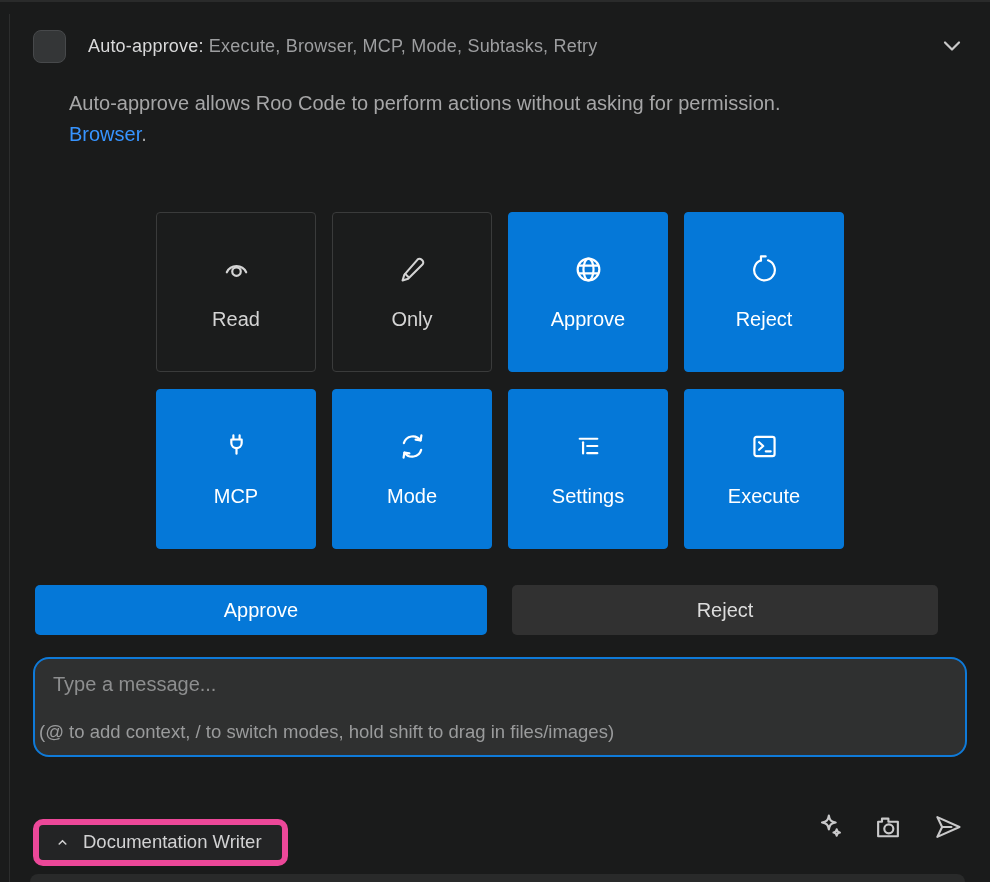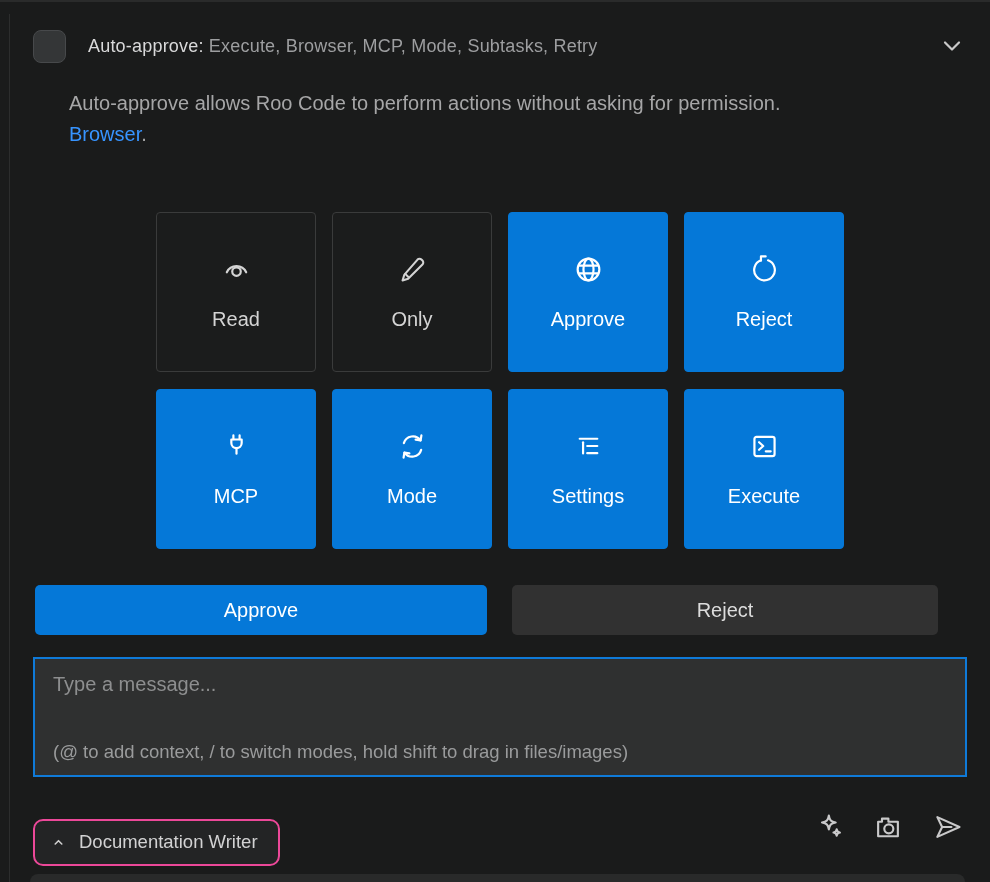--- a/index.html
+++ b/index.html
@@ -49,39 +49,39 @@
   .action-btn {
     position:absolute; top:585px; height:50px; border-radius:5px;
     display:flex; align-items:center; justify-content:center;
     font-size:20px; cursor:pointer; border:none;
   }
   .approve { left:35px; width:452px; background:#0578d8; color:#ffffff; }
   .reject  { left:512px; width:426px; background:#313131; color:#dcdcdc; }
 
   
   .composer {
-    position:absolute; top:657px; left:33px; width:934px; height:120px;
-    background:#2f3030; border:2px solid #0f7ad8; border-radius:0;
+    position:absolute; top:657px; left:33px; width:934px; height:100px;
+    background:#2f3030; border:2px solid #0f7ad8; border-radius:16px;
   }
   .composer textarea {
     position:absolute; inset:0; width:100%; height:78px;
     background:transparent; border:none; outline:none; resize:none;
     font-family:"Liberation Sans","DejaVu Sans",sans-serif;
     font-size:20px; color:#d6d6d6; padding:14px 18px 0 18px;
   }
   .composer textarea::placeholder { color:#8d8e8f; }
   .composer .hint {
-    position:absolute; left:18px; bottom:12px; font-size:18.5px; color:#9a9b9c;
+    position:absolute; left:4px; bottom:12px; font-size:18.5px; color:#9a9b9c;
     pointer-events:none; white-space:nowrap;margin-top:25px;
   }
 
   
   .footer { position:absolute; top:803px; left:33px; right:25px; height:48px; display:flex; align-items:center; }
   .pill {
-    height:47px; border-radius:10px; background:#232425; border:2px solid #ec4899;
+    height:47px; border-radius:10px; background:#232425; border:6px solid #ec4899;
     display:flex; align-items:center; padding:0 20px 0 16px; margin-right:11px;
     color:#d2d2d3; font-size:18.5px; cursor:pointer; white-space:nowrap;margin-top:30px;
   }
   .pill .caret { color:#cfcfcf; margin-right:13px; display:flex; }
   .footer-icons { margin-left:auto; display:flex; align-items:center; gap:27px; color:#c9c9ca; }
   .footer-icons .fi { cursor:pointer; display:flex; }
 
   .bottom-strip {
     position:absolute; left:30px; top:874px; width:935px; height:14px;
     background:#292a2a; border-radius:8px 8px 0 0;

